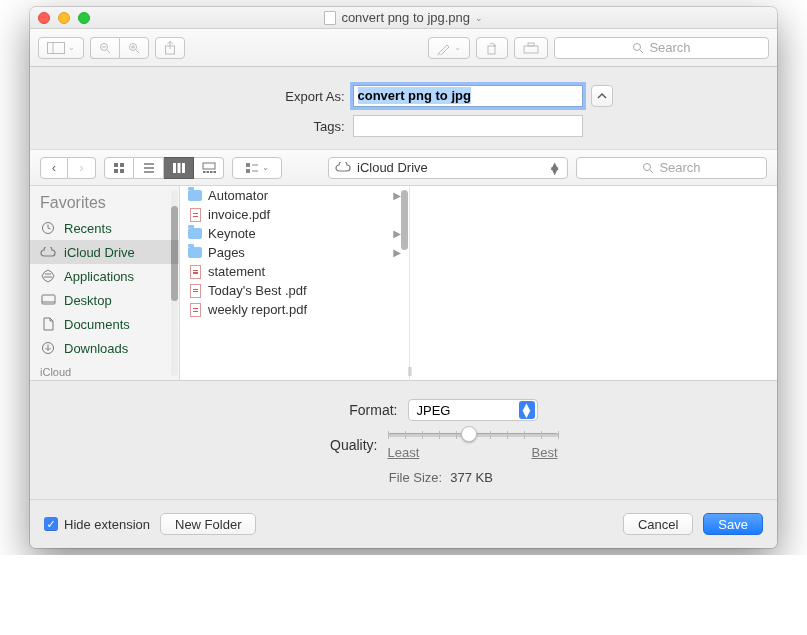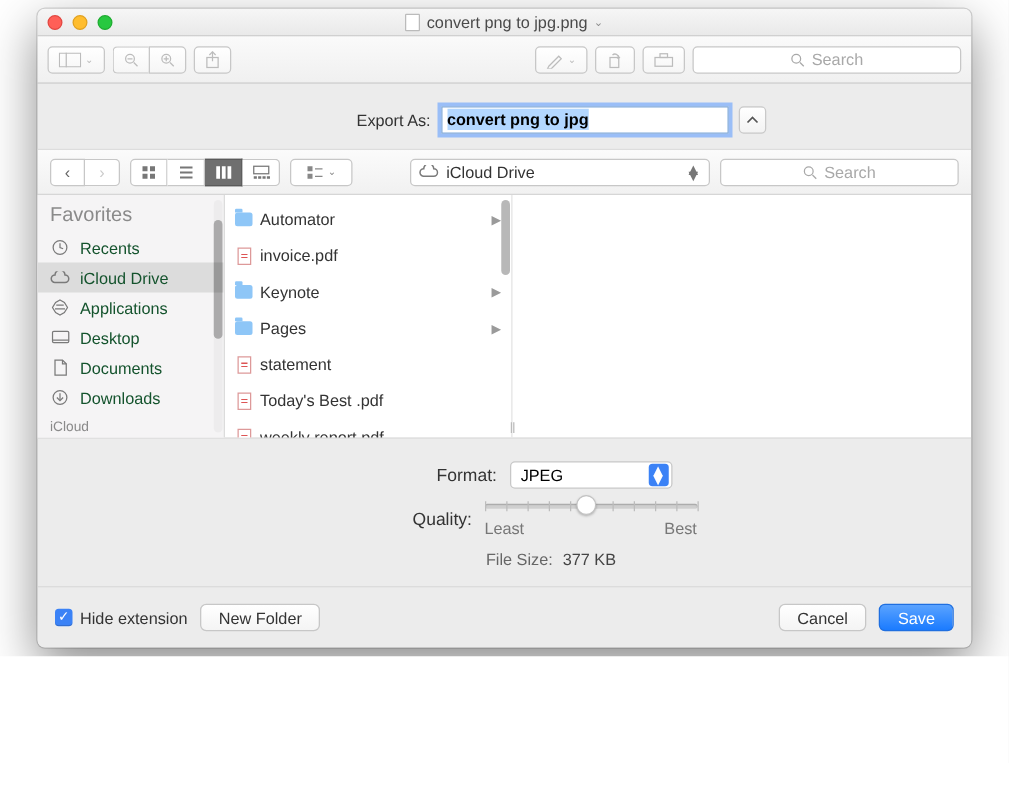--- a/index.html
+++ b/index.html
@@ -62,38 +62,38 @@
 .sidebar-scroll { position: absolute; right: 1px; top: 4px; bottom: 4px; width: 7px; background: rgba(0,0,0,0.03); border-radius: 4px; }
 .sidebar-thumb { position: absolute; right: 1px; top: 20px; width: 7px; height: 95px; background: rgba(0,0,0,0.28); border-radius: 4px; }
 .sb-header { font-size:16px; color:#8a8a8a; padding:2px 10px 4px; }
 .sb-item { height:24px; display:flex; align-items:center; gap:8px; padding:0 10px; color:#14532d; font-size:13px; cursor:default; }
 .sb-item .ic { width:16px; height:16px; display:flex;align-items:center;justify-content:center;color:#6b6b6b; }
 .sb-item.selected { background:#dcdcdc; }
 .sb-cut { color:#8a8a8a; font-size:11px; padding: 6px 10px 0; }
 
 .column { width: 230px; border-right:1px solid #e4e4e4; overflow:hidden; position: relative; }
 .col-scroll { position: absolute; right: 1px; top: 4px; width: 7px; height: 60px; background: rgba(0,0,0,0.28); border-radius: 4px; }
-.col-item { height:19px; display:flex; align-items:center; gap:6px; padding:0 8px; color:#333; font-size:12px;margin-top:10px; }
+.col-item { height:19px; display:flex; align-items:center; gap:6px; padding:0 8px; color:#333; font-size:12px; }
 .col-item .ic { width:14px; height:14px; display:flex;align-items:center;justify-content:center; font-size:11px;}
 .col-item .arrow { margin-left:auto; color:#9a9a9a; font-size:10px; }
 .preview { flex:1; position: relative; }
 .col-resize { position:absolute; bottom:2px; left:-6px; width:12px; height:12px; color:#bbb; font-size:12px; text-align:center; line-height:12px; }
 
 
 .format-area { background:#ececec; padding: 18px 0 14px; display:flex; flex-direction:column; align-items:center; gap:8px; border-bottom:1px solid #d6d6d6; }
 .fmt-row { display:flex; align-items:center; gap:10px; }
 .fmt-label { width:128px; text-align:right; color:#333; font-size:14px; }
 .fmt-select { width:130px; height:22px; border:1px solid #c7c7c7; border-radius:4px; background:#fff; display:flex; align-items:center; padding:0 2px 0 8px; gap:6px; }
 .fmt-select .spacer{flex:1;}
 .sel-arrows { width:16px; height:18px; background:#3b82f6; border-radius:3px; display:flex;flex-direction:column;align-items:center;justify-content:center;color:#fff;font-size:7px;line-height:7px; }
 .slider-wrap { width: 170px; position:relative; padding-top:4px; }
 .slider-track { height:4px; background:#cfcfcf; border-radius:2px; position:relative; box-shadow: inset 0 1px 1px rgba(0,0,0,0.2); }
 .slider-tick { position:absolute; top:-2px; width:1px; height:8px; background:#bcbcbc; }
 .slider-knob { position:absolute; top:-7px; width:16px; height:16px; background:#fff; border:1px solid #c2c2c2; border-radius:50%; box-shadow:0 1px 2px rgba(0,0,0,0.25); transform:translateX(-50%); }
-.slider-labels { display:flex; justify-content:space-between; font-size:10px; color:#777; margin-top:8px; }
+.slider-labels { display:flex; justify-content:space-between; font-size:10px; color:#777; margin-top:8px;text-decoration:underline; }
 .filesize-row { display:flex; gap:8px; font-size:10.5px; color:#444; margin-top:2px; }
 .filesize-row .k { width:128px; text-align:right; color:#666; }
 
 
 .bottombar { height:48px; background:#ececec; display:flex; align-items:center; padding:0 14px; gap:10px; }
 .checkbox { display:flex; align-items:center; gap:6px; color:#333; font-size:13px; cursor:default; }
 .cb-box { width:14px; height:14px; border-radius:3px; background:#3b82f6; color:#fff; display:flex;align-items:center;justify-content:center; font-size:11px; line-height:1; box-shadow: inset 0 -1px 0 rgba(0,0,0,0.15); }
 .btn { height:22px; padding:0 14px; border:1px solid #c7c7c7; border-radius:5px; background:linear-gradient(#fff,#f4f4f4); color:#333; font-size:13px; display:flex;align-items:center; cursor:default; }
 .btn.primary { background:linear-gradient(#5aa3ff,#1b7bff); color:#fff; border-color:#1f6fe0; }
 .pushright { margin-left:auto; }
@@ -186,20 +186,25 @@
 
   <div class="export-area">
     <div class="field-row">
       <div class="field-label">Export As:</div>
       <div class="text-input focused"><span>convert png to jpg</span></div>
       <div class="collapse-btn">
         <svg width="10" height="8" viewBox="0 0 10 8">
             <polyline points="1,6 5,2 9,6" fill="none" stroke="#555" stroke-width="1.4"></polyline>
           </svg>
       </div>
+    </div>
+    <div class="field-row">
+      <div class="field-label">Tags:</div>
+      <div class="text-input tags"><span></span></div>
+      <div style="width:22px"></div>
     </div>
   </div>
 
   <div class="navrow">
     <div class="navbtn-group">
       <div class="navbtn">‹</div>
       <div class="navbtn" style="color:#ccc">›</div>
     </div>
     <div class="viewseg">
       <div class="seg">

